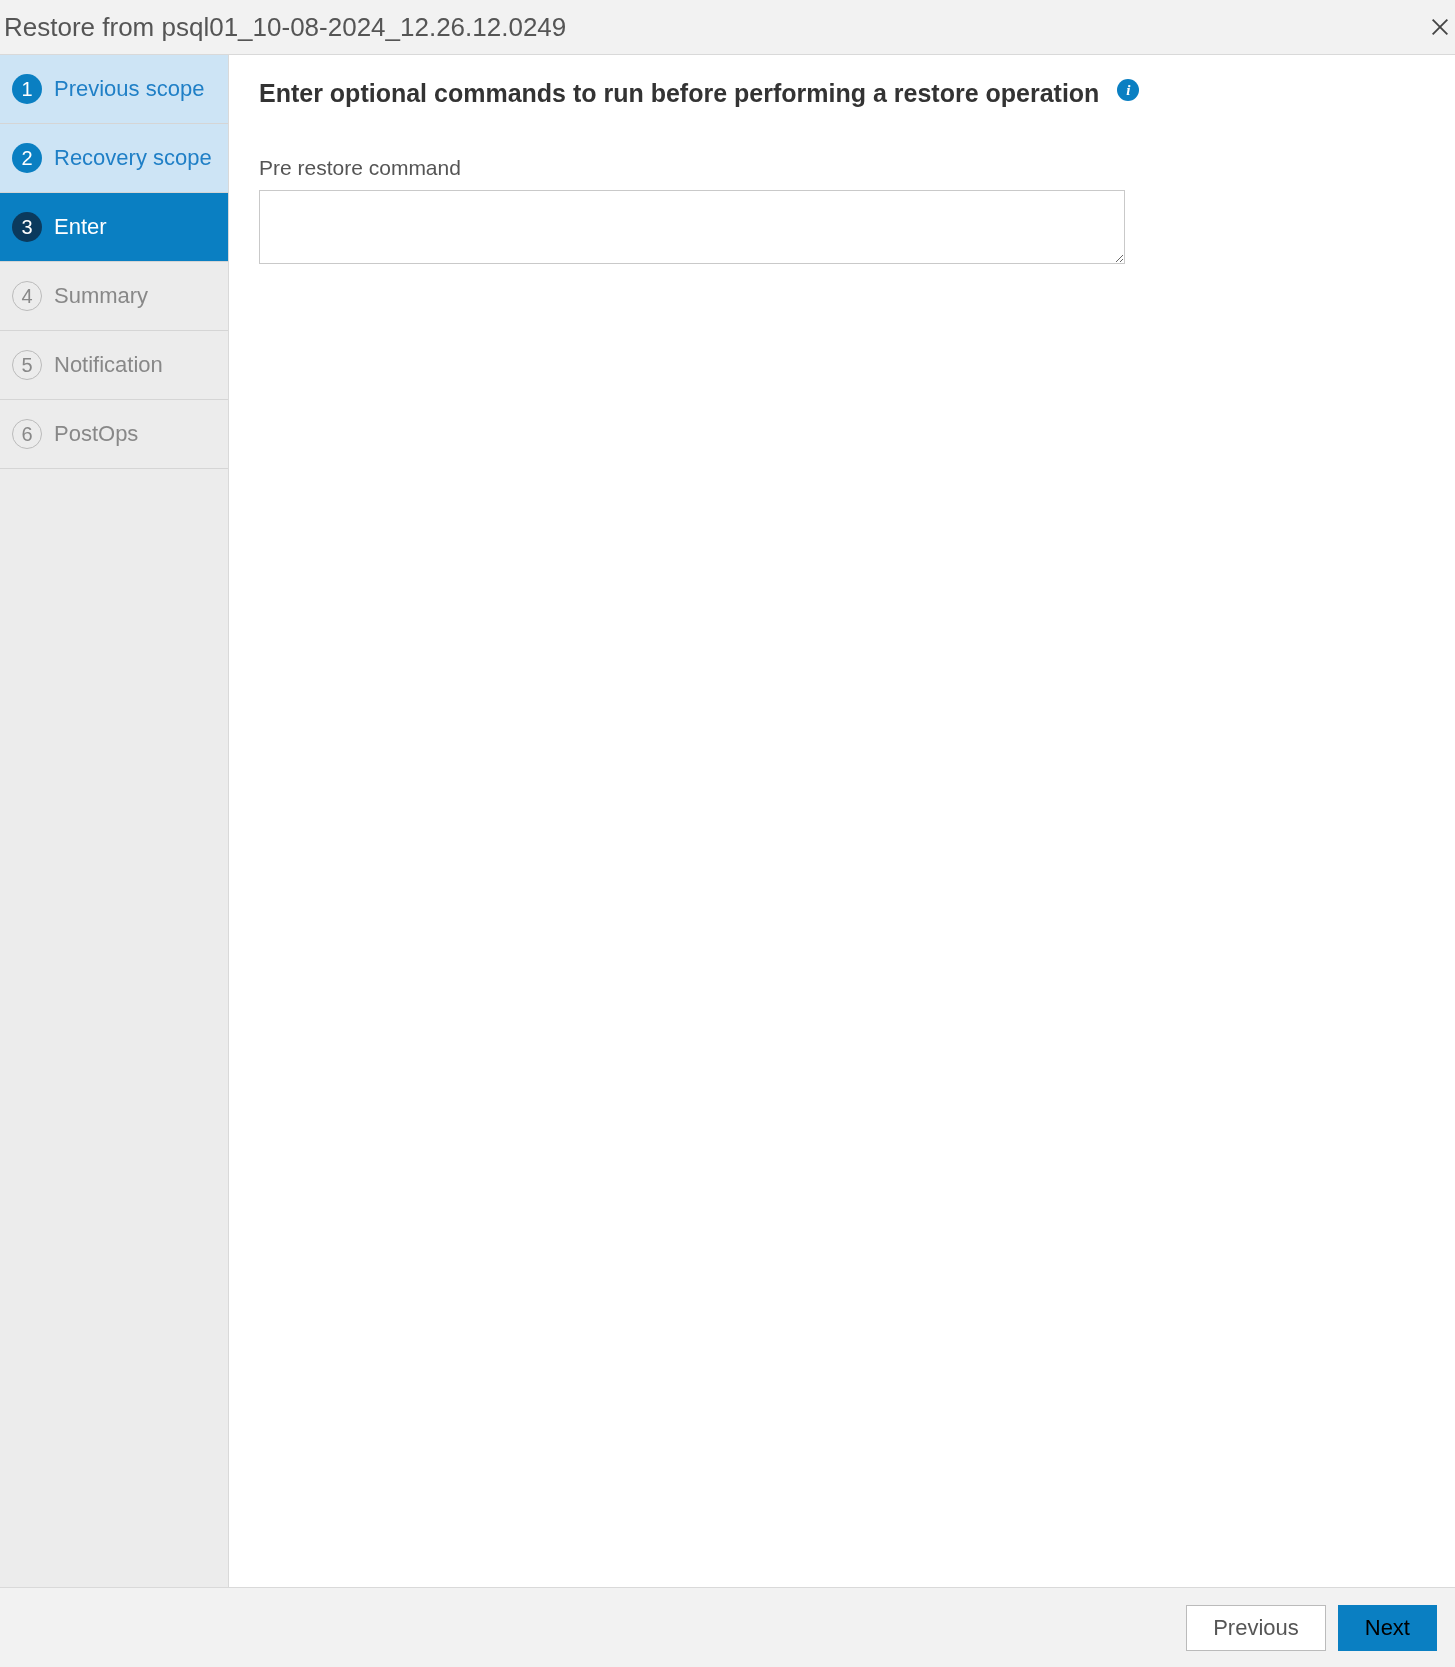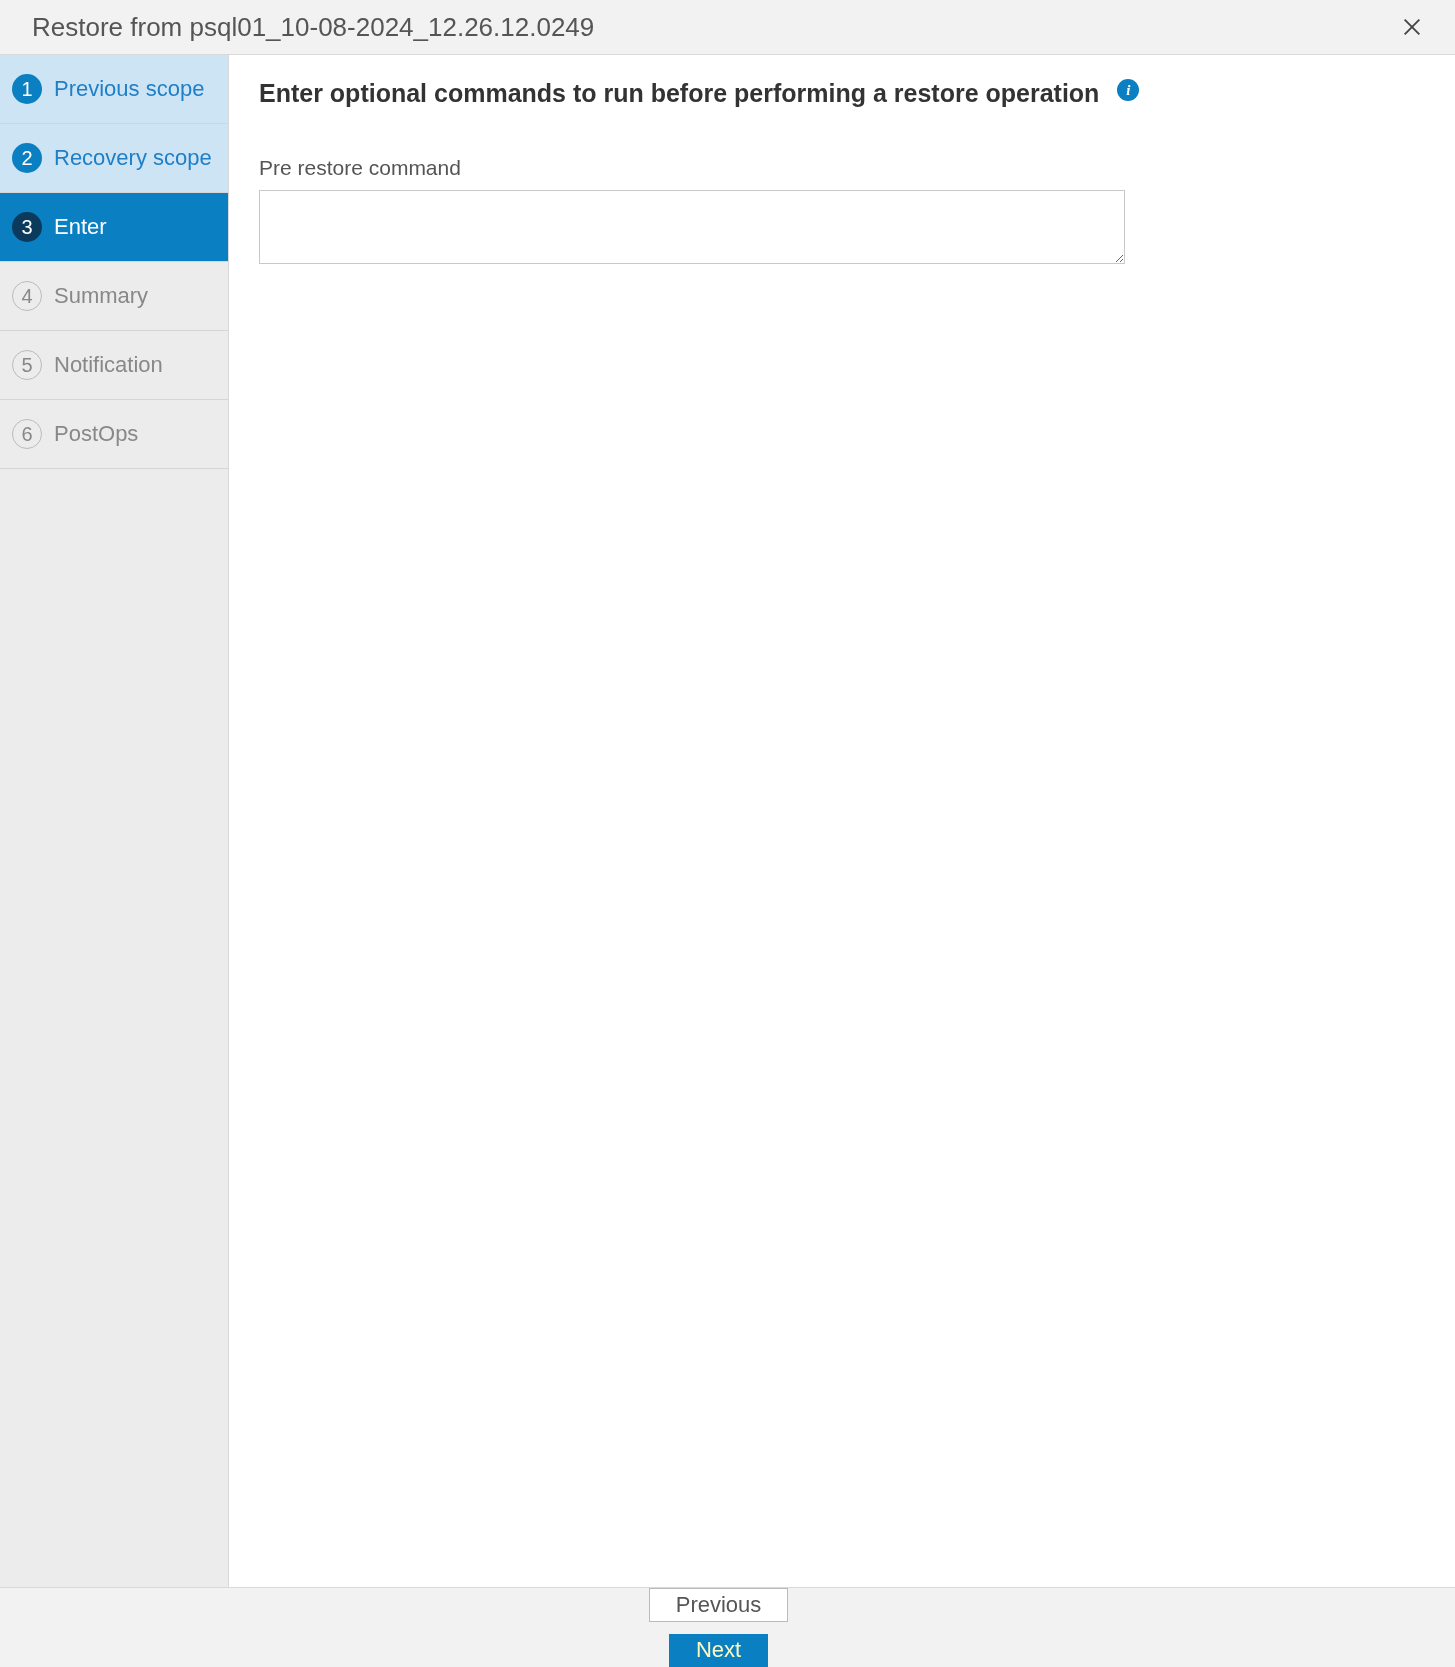--- a/index.html
+++ b/index.html
@@ -13,21 +13,21 @@
   }
   body { display: flex; flex-direction: column; }
 
   
   .header {
     height: 55px;
     background: #f2f2f2;
     border-bottom: 1px solid #d9d9d9;
     display: flex;
     align-items: center;
-    padding: 0 32px;
+    padding: 0 4px;
     justify-content: space-between;
   }
   .header-title {
     font-size: 26px;
     color: #555;
     font-weight: 400;
   }
   .close-icon {
     width: 22px;
     height: 22px;
@@ -149,40 +149,39 @@
   
   .footer {
     height: 80px;
     background: #f2f2f2;
     border-top: 1px solid #d9d9d9;
     display: flex;
     align-items: center;
     justify-content: flex-end;
     padding-right: 18px;
     gap: 12px;
-    flex-direction: column;
   }
   .btn {
     height: 46px;
     padding: 0 26px;
     font-size: 22px;
     cursor: pointer;
     border: 1px solid transparent;
     display: flex;
     align-items: center;
     justify-content: center;
   }
   .btn-secondary {
     background: #fff;
     color: #555;
     border: 1px solid #bbb;
   }
   .btn-primary {
     background: #0a7fc2;
-    color: #fef9c3;
+    color: #000000;
   }
 </style>
 </head>
 <body>
 
 <div class="header">
   <div class="header-title">Restore from psql01_10-08-2024_12.26.12.0249</div>
   <div class="close-icon">
     <svg viewBox="0 0 24 24" stroke="currentColor" stroke-width="2" fill="none">
       <line x1="4" y1="4" x2="20" y2="20"></line>

